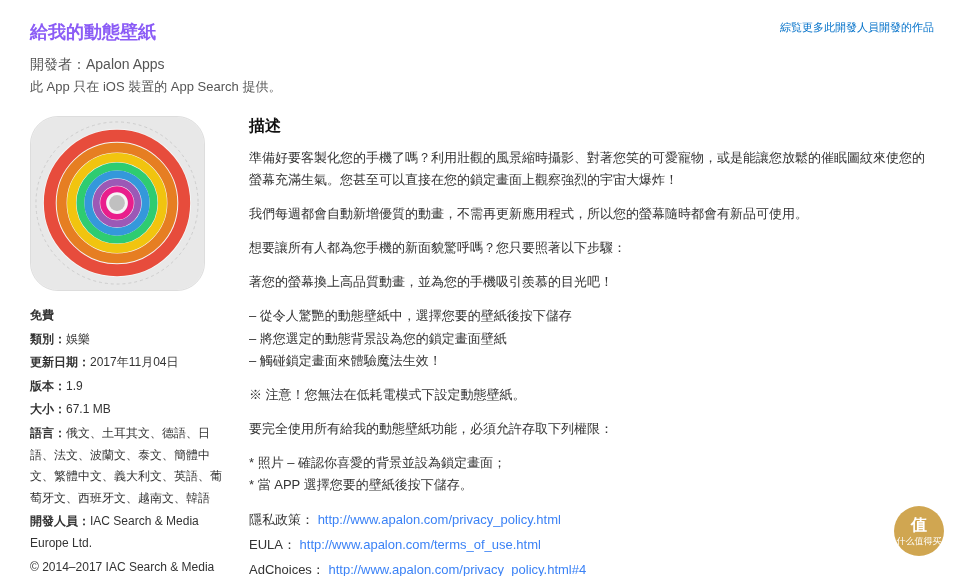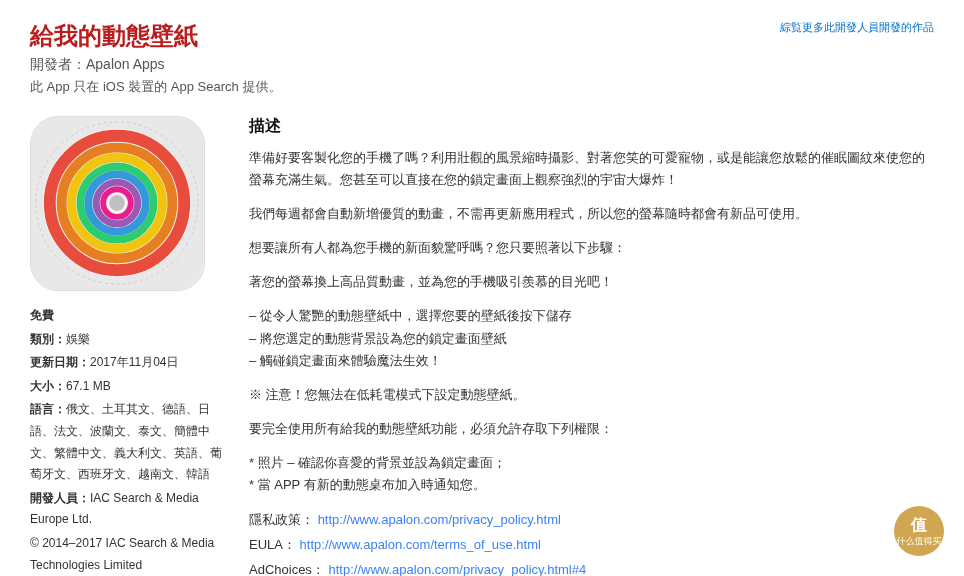--- a/index.html
+++ b/index.html
@@ -19,24 +19,24 @@
     .header-link {
       position: absolute;
       top: 20px;
       right: 30px;
       color: #0070c9;
       font-size: 11px;
       text-decoration: none;
       cursor: pointer;
     }
     .app-title {
-      font-size: 24px;
+      font-size: 18px;
       font-weight: bold;
-      color: #b91c1c;
-      margin-bottom: 4px;
+      color: #8b5cf6;
+      margin-bottom: 12px;
     }
     .developer-line {
       font-size: 14px;
       color: #555;
       margin-bottom: 4px;
     }
     .ios-notice {
       font-size: 13px;
       color: #555;
       margin-bottom: 20px;
@@ -159,20 +159,23 @@
         <div class="meta-row">
           <span class="meta-label">免費</span>
         </div>
         <div class="meta-row">
           <span class="meta-label">類別：</span><span class="meta-value">娛樂</span>
         </div>
         <div class="meta-row">
           <span class="meta-label">更新日期：</span><span class="meta-value">2017年11月04日</span>
         </div>
         <div class="meta-row">
+          <span class="meta-label">版本：</span><span class="meta-value">1.9</span>
+        </div>
+        <div class="meta-row">
           <span class="meta-label">大小：</span><span class="meta-value">67.1 MB</span>
         </div>
         <div class="meta-row">
           <span class="meta-label">語言：</span><span class="meta-value">俄文、土耳其文、德語、日語、法文、波蘭文、泰文、簡體中文、繁體中文、義大利文、英語、葡萄牙文、西班牙文、越南文、韓語</span>
         </div>
         <div class="meta-row">
           <span class="meta-label">開發人員：</span><span class="meta-value">IAC Search &amp; Media Europe Ltd.</span>
         </div>
         <div class="meta-row">
           <span class="meta-value">© 2014–2017 IAC Search &amp; Media Technologies Limited</span>
@@ -187,21 +190,21 @@
       <div class="desc-text">準備好要客製化您的手機了嗎？利用壯觀的風景縮時攝影、對著您笑的可愛寵物，或是能讓您放鬆的催眠圖紋來使您的螢幕充滿生氣。您甚至可以直接在您的鎖定畫面上觀察強烈的宇宙大爆炸！</div>
       <div class="desc-text">我們每週都會自動新增優質的動畫，不需再更新應用程式，所以您的螢幕隨時都會有新品可使用。</div>
       <div class="desc-text">想要讓所有人都為您手機的新面貌驚呼嗎？您只要照著以下步驟：</div>
       <div class="desc-text">著您的螢幕換上高品質動畫，並為您的手機吸引羨慕的目光吧！</div>
       <div class="desc-text" style="white-space: pre-line;">– 從令人驚艷的動態壁紙中，選擇您要的壁紙後按下儲存
 – 將您選定的動態背景設為您的鎖定畫面壁紙
 – 觸碰鎖定畫面來體驗魔法生效！</div>
       <div class="desc-text">※ 注意！您無法在低耗電模式下設定動態壁紙。</div>
       <div class="desc-text">要完全使用所有給我的動態壁紙功能，必須允許存取下列權限：</div>
       <div class="desc-text" style="white-space: pre-line;">* 照片 – 確認你喜愛的背景並設為鎖定畫面；
-* 當 APP 有新的動態桌布加入時通知您。</div>
+* 當 APP 選擇您要的壁紙後按下儲存。</div>
 
       <div class="footer-links">
         <div>
           <span>隱私政策：</span>
           <a class="link-text" href="#">http://www.apalon.com/privacy_policy.html</a>
         </div>
         <div>
           <span>EULA：</span>
           <a class="link-text" href="#">http://www.apalon.com/terms_of_use.html</a>
         </div>

